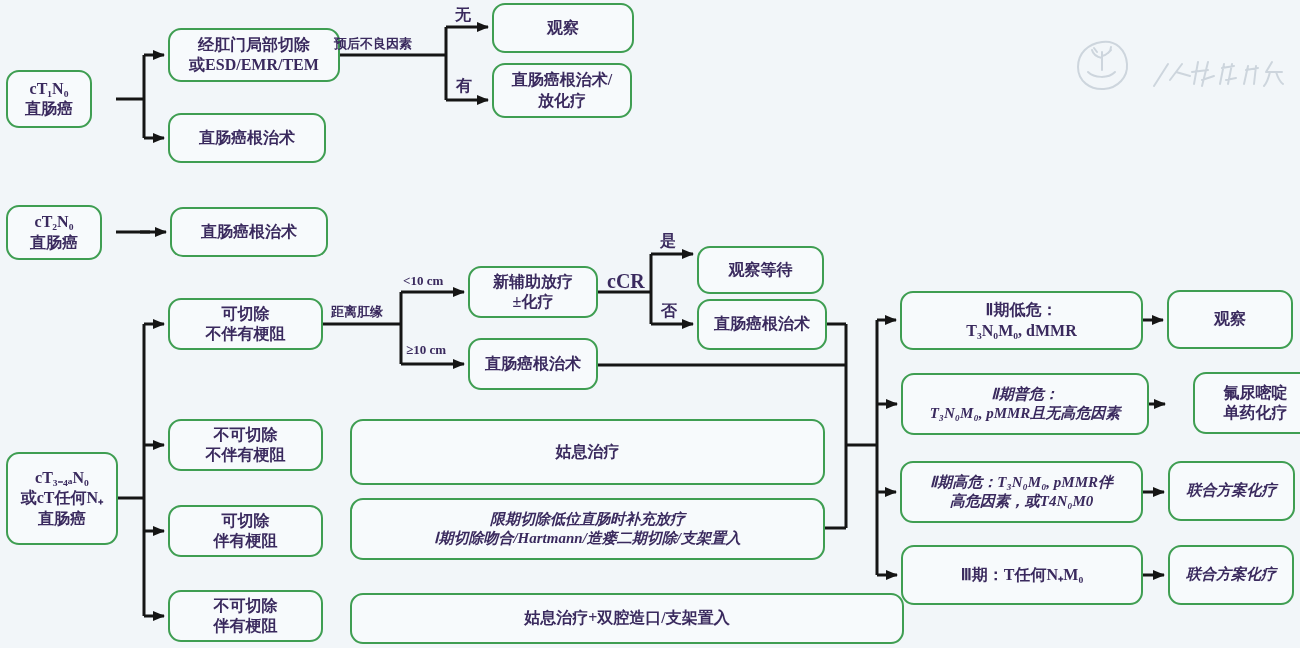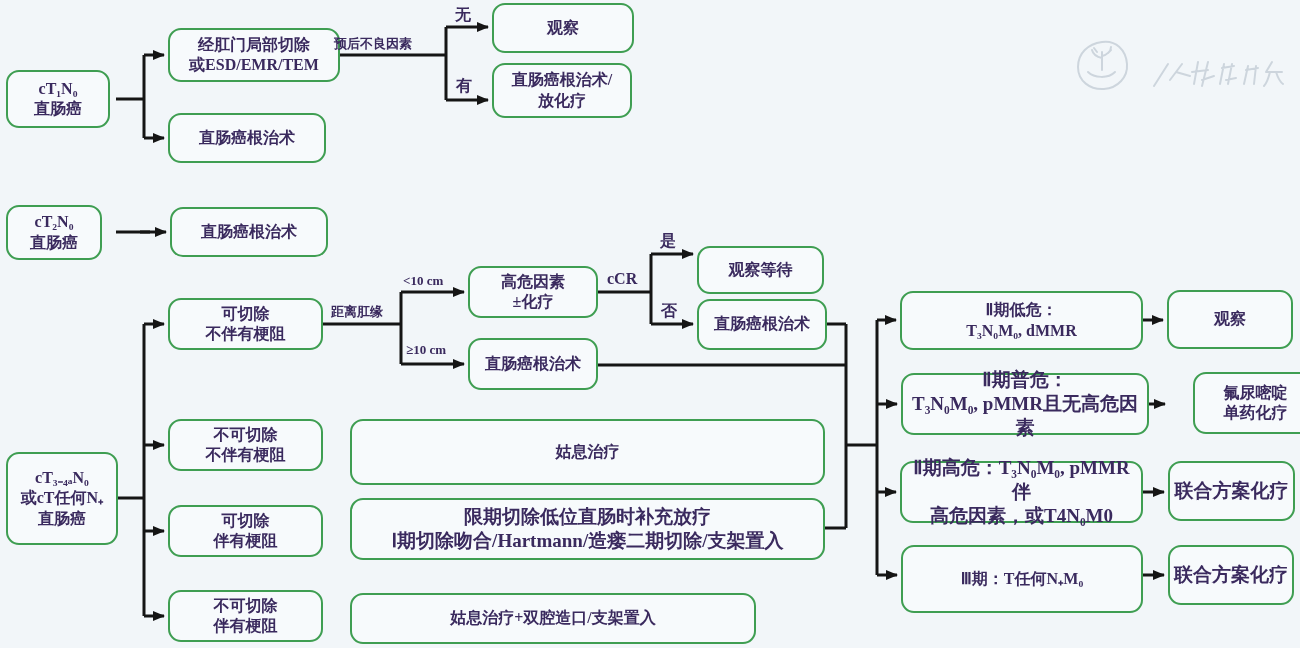--- a/index.html
+++ b/index.html
@@ -6,24 +6,24 @@
   #canvas{
     position:relative;width:1300px;height:648px;overflow:hidden;
     background:#f2f6f9;
     font-family:"Liberation Serif",serif;
   }
   svg.wires{position:absolute;left:0;top:0;width:1300px;height:648px;}
   .node{
     position:absolute;box-sizing:border-box;
     border:2px solid #3f9e52;border-radius:13px;background:#f7fafc;
     display:flex;flex-direction:column;align-items:center;justify-content:center;
-    color:#3a2a5e;font-weight:700;font-size:16px;line-height:1.28;text-align:center;
+    color:#3a2a5e;font-weight:700;font-size:16px;line-height:1.28;text-align:right;
     padding:2px 4px;
   }
-  .node.small{font-size:19px;}
+  .node.small{font-size:15px;font-style:italic;}
   .lbl{
     position:absolute;color:#3a2a5e;font-weight:700;font-size:13px;
     white-space:nowrap;line-height:1;
   }
   .wm{position:absolute;left:1058px;top:28px;opacity:.5;}
 </style>
 </head>
 <body>
 
 <div id="canvas">
@@ -72,21 +72,21 @@
       <path d="M44,14 c14,-2 24,8 25,22 c1,13 -9,24 -23,25 c-14,1 -26,-8 -26,-22 c0,-14 10,-23 24,-25 z
            M30,44 c6,6 20,7 27,0 M44,24 v18 M44,30 c-5,-1 -9,-4 -10,-8 M44,28 c5,-1 9,-5 9,-9 M36,20 l3,4 M53,22 l-3,3"></path>
       <path d="M96,58 L110,36 M112,52 l12,-16 M118,44 l14,4
            M140,34 l-4,22 M134,44 l16,-2 M150,34 l-6,24 M144,52 l12,-4
            M166,36 l-4,20 M164,40 l12,-2 M174,36 l-4,20 M168,52 l10,-2
            M190,38 l-4,18 M188,42 l12,-2 M198,38 l-2,18
            M214,34 l-6,10 M208,44 l16,0 M212,44 c-2,8 -4,12 -6,14 M218,44 c2,6 4,10 7,12"></path>
     </g>
   </svg>
 
-  <div class="node" style="left:6px;top:70px;width:104px;height:58px">
+  <div class="node" style="left:6px;top:70px;width:86px;height:58px">
     <div>cT₁N₀</div>
     <div>直肠癌</div>
   </div>
 
   <div class="node" style="left:168px;top:28px;width:172px;height:54px">
     <div>经肛门局部切除</div>
     <div>或ESD/EMR/TEM</div>
   </div>
 
   <div class="node" style="left:168px;top:113px;width:158px;height:50px">
@@ -116,21 +116,21 @@
     <div>或cT任何N₊</div>
     <div>直肠癌</div>
   </div>
 
   <div class="node" style="left:168px;top:298px;width:155px;height:52px">
     <div>可切除</div>
     <div>不伴有梗阻</div>
   </div>
 
   <div class="node" style="left:468px;top:266px;width:130px;height:52px">
-    <div>高危因素</div>
+    <div>新辅助放疗</div>
     <div>±化疗</div>
   </div>
 
   <div class="node" style="left:697px;top:246px;width:127px;height:48px">
     <div>观察等待</div>
   </div>
 
   <div class="node" style="left:697px;top:299px;width:130px;height:51px">
     <div>直肠癌根治术</div>
   </div>
@@ -156,21 +156,21 @@
   <div class="node small" style="left:350px;top:498px;width:475px;height:62px">
     <div>限期切除低位直肠时补充放疗</div>
     <div>Ⅰ期切除吻合/Hartmann/造瘘二期切除/支架置入</div>
   </div>
 
   <div class="node" style="left:168px;top:590px;width:155px;height:52px">
     <div>不可切除</div>
     <div>伴有梗阻</div>
   </div>
 
-  <div class="node" style="left:350px;top:593px;width:406px;height:51px">
+  <div class="node" style="left:350px;top:593px;width:554px;height:51px">
     <div>姑息治疗+双腔造口/支架置入</div>
   </div>
 
   <div class="node" style="left:900px;top:291px;width:243px;height:59px">
     <div>Ⅱ期低危：</div>
     <div>T₃N₀M₀, dMMR</div>
   </div>
 
   <div class="node" style="left:1167px;top:290px;width:126px;height:59px">
     <div>观察</div>
@@ -188,31 +188,31 @@
 
   <div class="node small" style="left:900px;top:461px;width:243px;height:62px">
     <div>Ⅱ期高危：T₃N₀M₀, pMMR伴</div>
     <div>高危因素，或T4N₀M0</div>
   </div>
 
   <div class="node small" style="left:1168px;top:461px;width:127px;height:60px">
     <div>联合方案化疗</div>
   </div>
 
-  <div class="node" style="left:901px;top:545px;width:242px;height:68px">
+  <div class="node" style="left:901px;top:545px;width:242px;height:60px">
     <div>Ⅲ期：T任何N₊M₀</div>
   </div>
 
   <div class="node small" style="left:1168px;top:545px;width:126px;height:60px">
     <div>联合方案化疗</div>
   </div>
 
   <div class="lbl" style="left:334px;top:37px">预后不良因素</div>
   <div class="lbl" style="left:455px;top:7px;font-size:16px">无</div>
   <div class="lbl" style="left:456px;top:78px;font-size:16px">有</div>
   <div class="lbl" style="left:331px;top:305px">距离肛缘</div>
   <div class="lbl" style="left:403px;top:274px">&lt;10 cm</div>
   <div class="lbl" style="left:406px;top:343px">≥10 cm</div>
-  <div class="lbl" style="left:607px;top:271px;font-size:16px">cCR</div>
+  <div class="lbl" style="left:607px;top:271px;font-size:20px">cCR</div>
   <div class="lbl" style="left:660px;top:233px;font-size:16px">是</div>
   <div class="lbl" style="left:661px;top:303px;font-size:16px">否</div>
 
 </div>
 
 </body></html>

